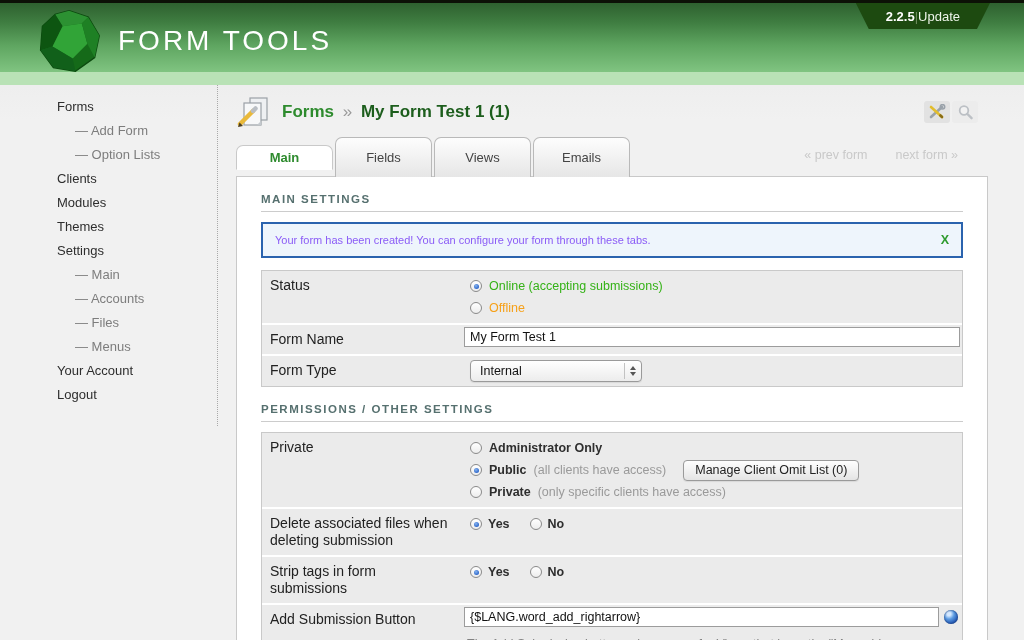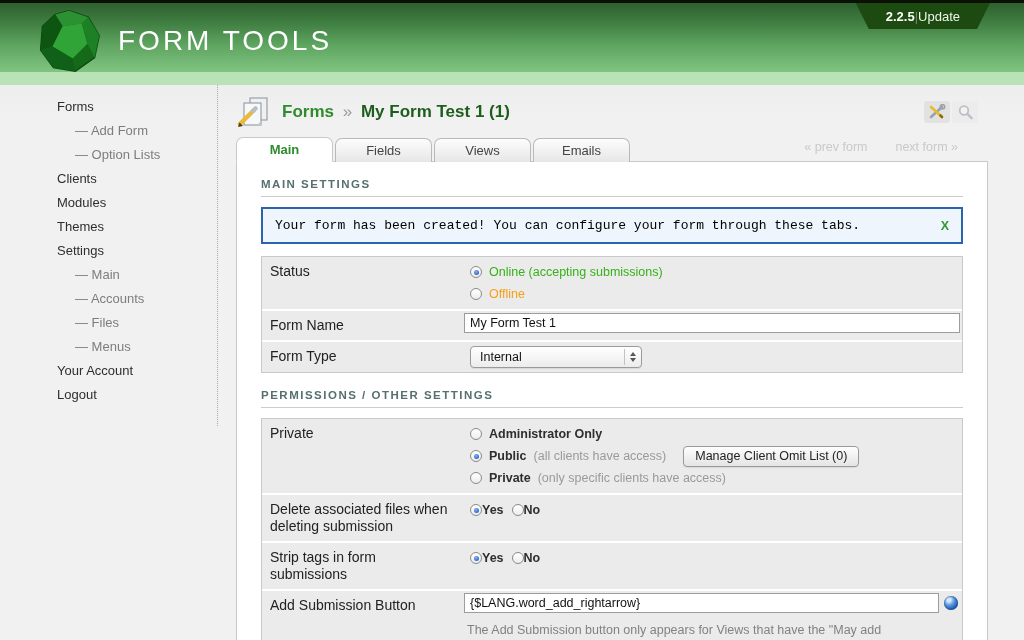--- a/index.html
+++ b/index.html
@@ -39,61 +39,61 @@
   .crumb-sep { color:#9a9a9a; font-weight:normal; padding:0 4px; }
   .crumb-title { color:#1d5e1d; }
   .toolbar { margin-left:auto; margin-right:10px; display:flex; gap:2px; }
   .tool-btn { width:26px; height:22px; border-radius:3px; background:#e2e2e2;
     display:flex; align-items:center; justify-content:center; cursor:pointer; }
   .tool-btn.dim { background:#ececec; }
 
   
   .tab-row { display:flex; align-items:center; flex:none; margin-top:7px;
     position:relative; z-index:2; margin-bottom:-1px; }
-  .tab { width:97px; height:24px; margin-right:2px; border:1px solid #b9b9b9; border-bottom:none;
+  .tab { width:97px; height:40px; margin-right:2px; border:1px solid #b9b9b9; border-bottom:none;
     border-radius:7px 7px 0 0; background:linear-gradient(180deg,#fdfdfd,#e6e6e6);
     display:flex; align-items:center; justify-content:center;
     font-size:13px; color:#444; cursor:pointer; }
   .tab.active { height:25px; background:#fff; border-color:#c9c9c9; border-bottom:1px solid #fff;
     color:#2e8b2e; font-weight:bold; }
   .pager { margin-left:auto; display:flex; gap:28px; font-size:12.5px; color:#c9c9c9;
     padding:0 30px 5px 0; }
   .pager span { cursor:default; }
 
   
   .panel { flex:1; background:#fff; border:1px solid #c9c9c9; border-bottom:none;
     padding:16px 24px 0 24px; overflow:hidden; }
   .section-head { font-size:11.5px; font-weight:bold; letter-spacing:1.5px; color:#56706f;
     padding-bottom:6px; border-bottom:1px solid #ccc; margin-bottom:10px; }
   .section-head.second { margin-top:16px; }
 
   .notif { border:2px solid #2a63ae; background:#eef5fc; display:flex; align-items:center;
     padding:9px 12px; margin-bottom:12px; }
-  .notif-text { font-size:13px; color:#000000;font-family:Liberation Mono, monospace; }
+  .notif-text { font-size:11px; color:#8b5cf6; }
   .notif-close { margin-left:auto; color:#2e9b2e; font-weight:bold; font-size:12.5px; cursor:pointer; }
 
   .grid { border:1px solid #c9c9c9; background:#fff; }
   .row { display:flex; background:#ebebeb; border-bottom:2px solid #fff; }
   .row:last-child { border-bottom:none; }
   .cell-label { width:200px; flex:none; padding:6px 8px; font-size:14px; color:#222; line-height:17px; }
   .cell-value { flex:1; padding:4px 8px; font-size:12.5px; }
   .cell-value.tight { padding:2px 2px; }
   .cell-value.globe-row { display:flex; align-items:center; gap:5px; padding:2px 4px 2px 2px; }
   .cell-value.col { display:flex; flex-direction:column; padding:2px 4px 4px 2px; }
 
   .opt-line { display:flex; align-items:center; gap:7px; min-height:22px; }
   .radio { width:12px; height:12px; border:1px solid #8a8a8a; border-radius:50%;
     background:linear-gradient(#fff,#ededed); position:relative; flex:none; cursor:pointer; }
   .radio.sel::after { content:""; position:absolute; left:2.5px; top:2.5px; width:5px; height:5px;
     border-radius:50%; background:radial-gradient(circle at 40% 35%, #86b4f0, #2a63c8 75%); }
   .lbl-online { color:#35b217; cursor:pointer; }
   .lbl-offline { color:#f6a018; cursor:pointer; }
   .opt-name { font-weight:bold; color:#2e2e2e; cursor:pointer; }
   .opt-note { color:#9a9a9a; cursor:pointer; }
-  .yn { display:flex; align-items:center; gap:0; min-height:22px; }
+  .yn { display:flex; align-items:center; gap:6px; min-height:22px; }
   .yn .gap { width:8px; }
 
   input.text { width:100%; height:20px; border:1px solid #9c9c9c; font-family:"Liberation Sans",sans-serif;
     font-size:12.5px; padding:2px 5px; color:#111; background:#fff; }
   .globe-row input.text, .col input.text { flex:1; width:auto; }
 
   .btn { display:inline-flex; align-items:center; height:21px; padding:0 11px;
     border:1px solid #9a9a9a; border-radius:4px; background:linear-gradient(180deg,#fefefe,#e4e4e4);
     font-size:12.5px; color:#222; cursor:pointer; box-shadow:0 1px 1px rgba(0,0,0,.08); white-space:nowrap; }
 

